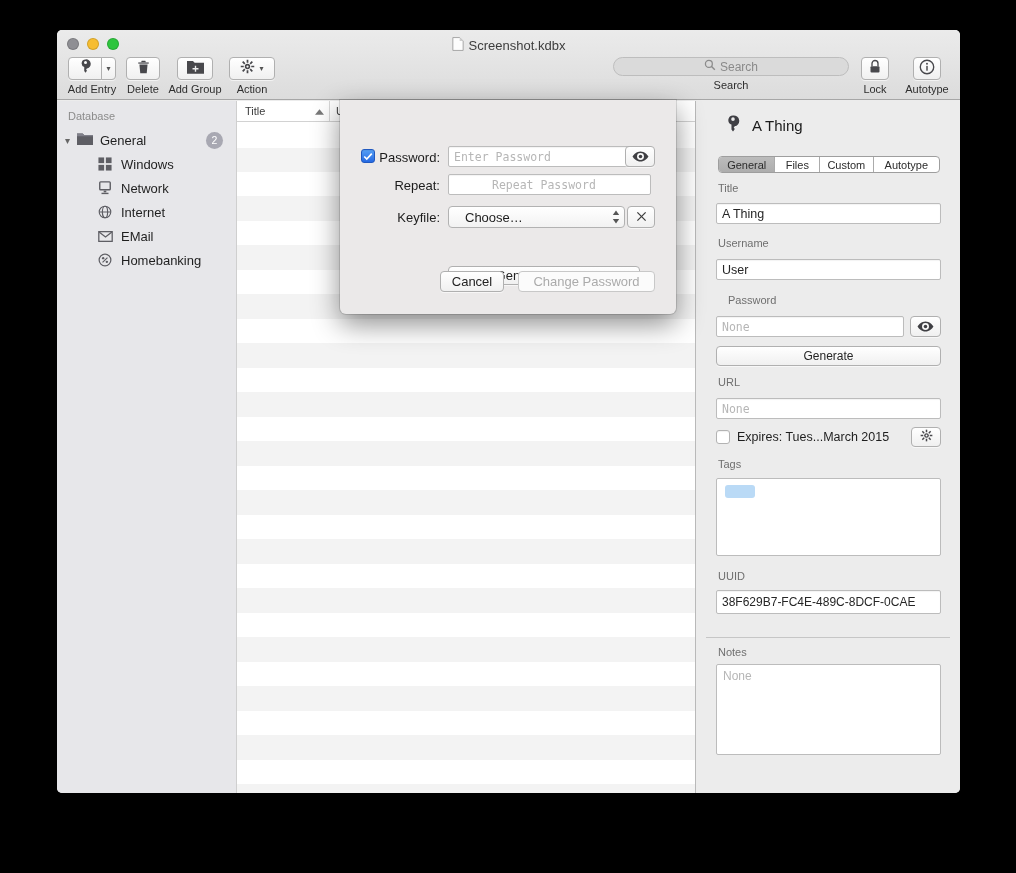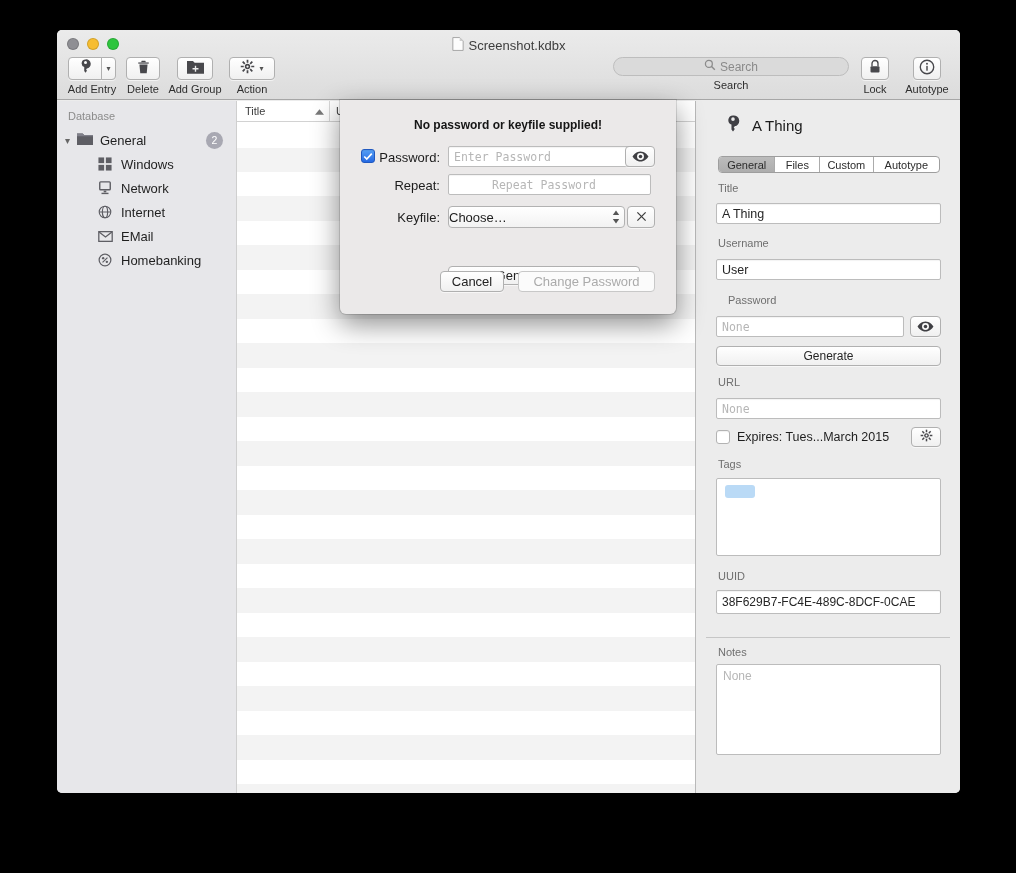--- a/index.html
+++ b/index.html
@@ -158,21 +158,21 @@
   }
   .dlg-msg {
     position:absolute; top:18px; left:0; right:0; text-align:center;
     font-size:12px; font-weight:bold; color:#151515;
   }
   .dlg-label { position:absolute; left:30px; width:70px; text-align:right; font-size:13px; color:#1c1c1c; }
   .dlg-field { position:absolute; left:108px; width:203px; height:21px; }
   .dropdown {
     position:absolute; left:108px; top:106px; width:177px; height:22px;
     background:linear-gradient(#ffffff,#f2f2f2); border:1px solid #b2b2b2; border-radius:4px;
-    display:flex; align-items:center; font-size:13px; color:#1c1c1c; padding-left:0;
+    display:flex; align-items:center; font-size:13px; color:#1c1c1c; padding-left:16px;
   }
   .stepper { position:absolute; right:4px; top:3px; }
   .dlg-btn { font-size:13px; color:#222; }
   .dlg-btn.disabled { color:#ababab; background:#fbfbfb; border-color:#c8c8c8; box-shadow:none; }
 </style>
 </head>
 <body>
 
 <div class="window">
 <div class="win-clip">
@@ -467,21 +467,20 @@
     <div class="ilabel" style="top:469px;">UUID</div>
     <input class="txt ifield" style="top: 489px; height: 24px; font-size: 12px;" value="38F629B7-FC4E-489C-8DCF-0CAE">
 
     <div class="separator"></div>
 
     <div class="ilabel" style="top:545px;">Notes</div>
     <textarea class="notes-area" placeholder="None" style=""></textarea>
   </div>
 
   <div class="dialog">
-    <div class="dlg-msg">No password or keyfile supplied!</div>
 
     <span class="check on" style="position:absolute; left:21px; top:49px;">
       <span>
         <svg width="10" height="9" viewBox="0 0 12 10">
               <path d="M1.5 5l3 3L10.5 1.5" fill="none" stroke="#fff" stroke-width="2"></path>
             </svg>
       </span>
     </span>
     <div class="dlg-label" style="top:50px;">Password:</div>
     <input class="txt dlg-field" style="top: 46px;" placeholder="Enter Password">

